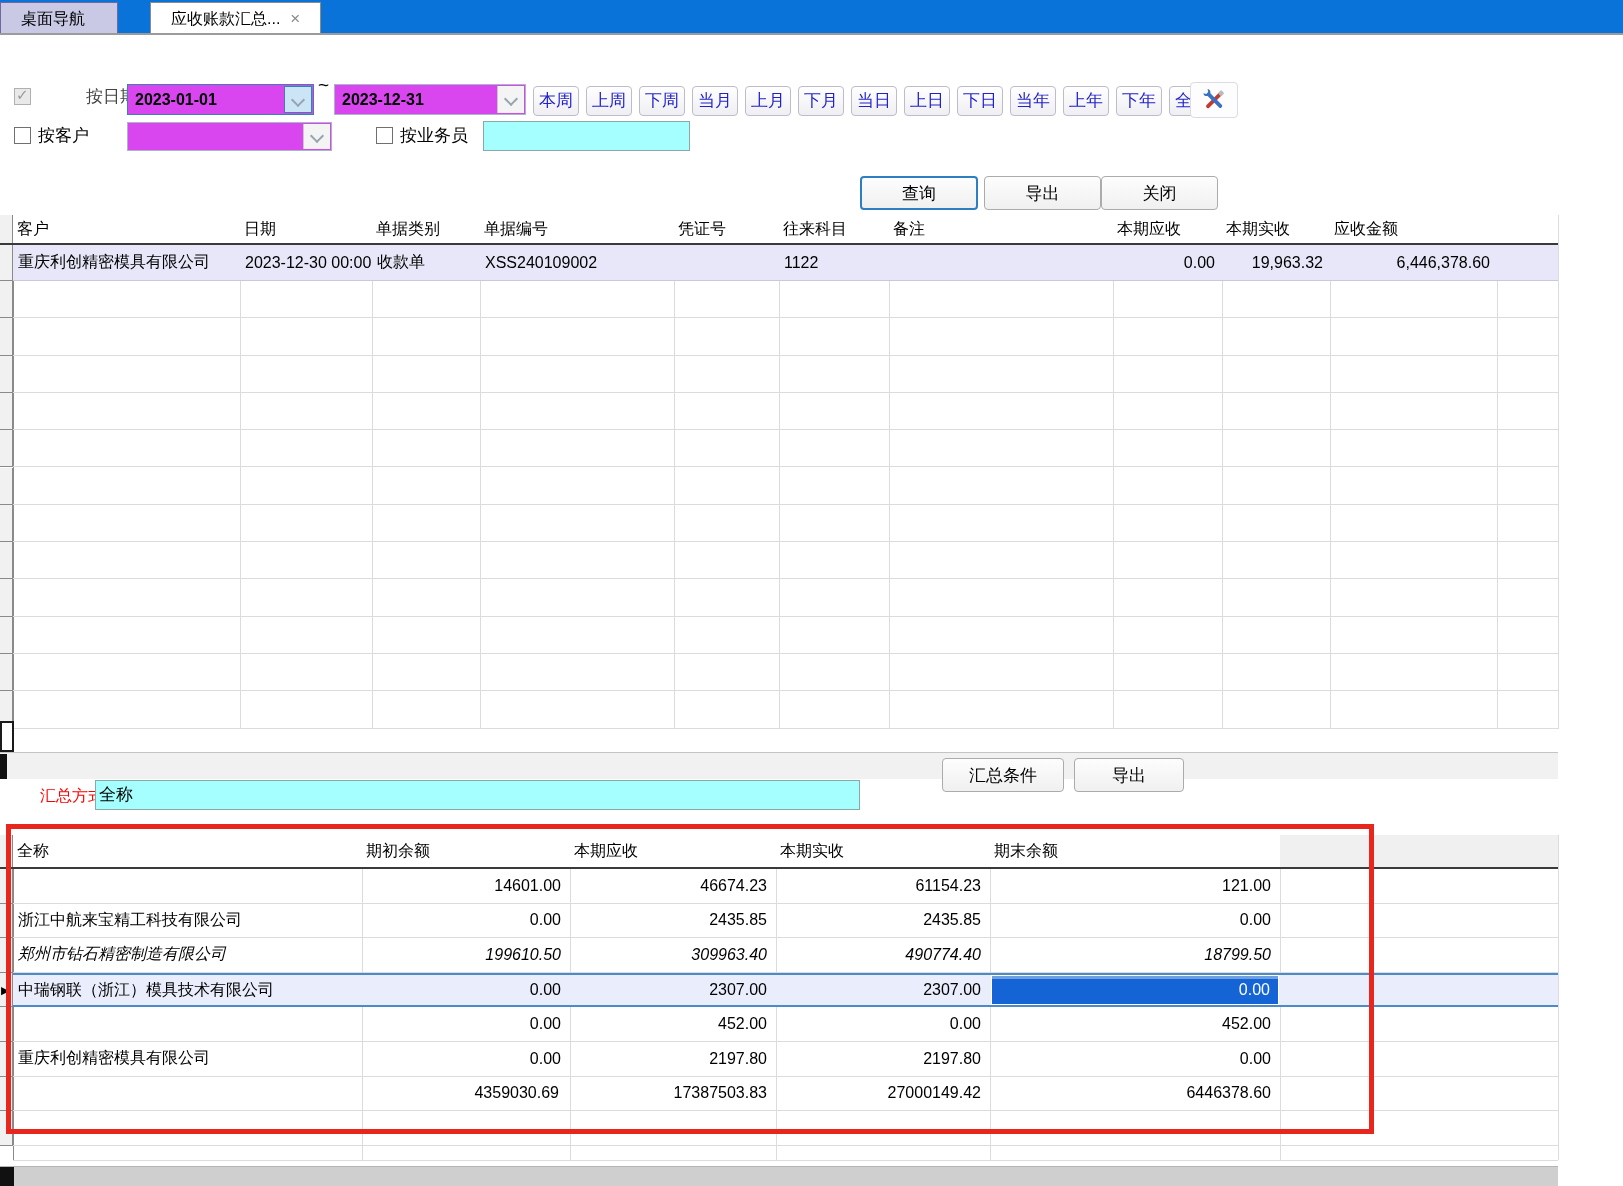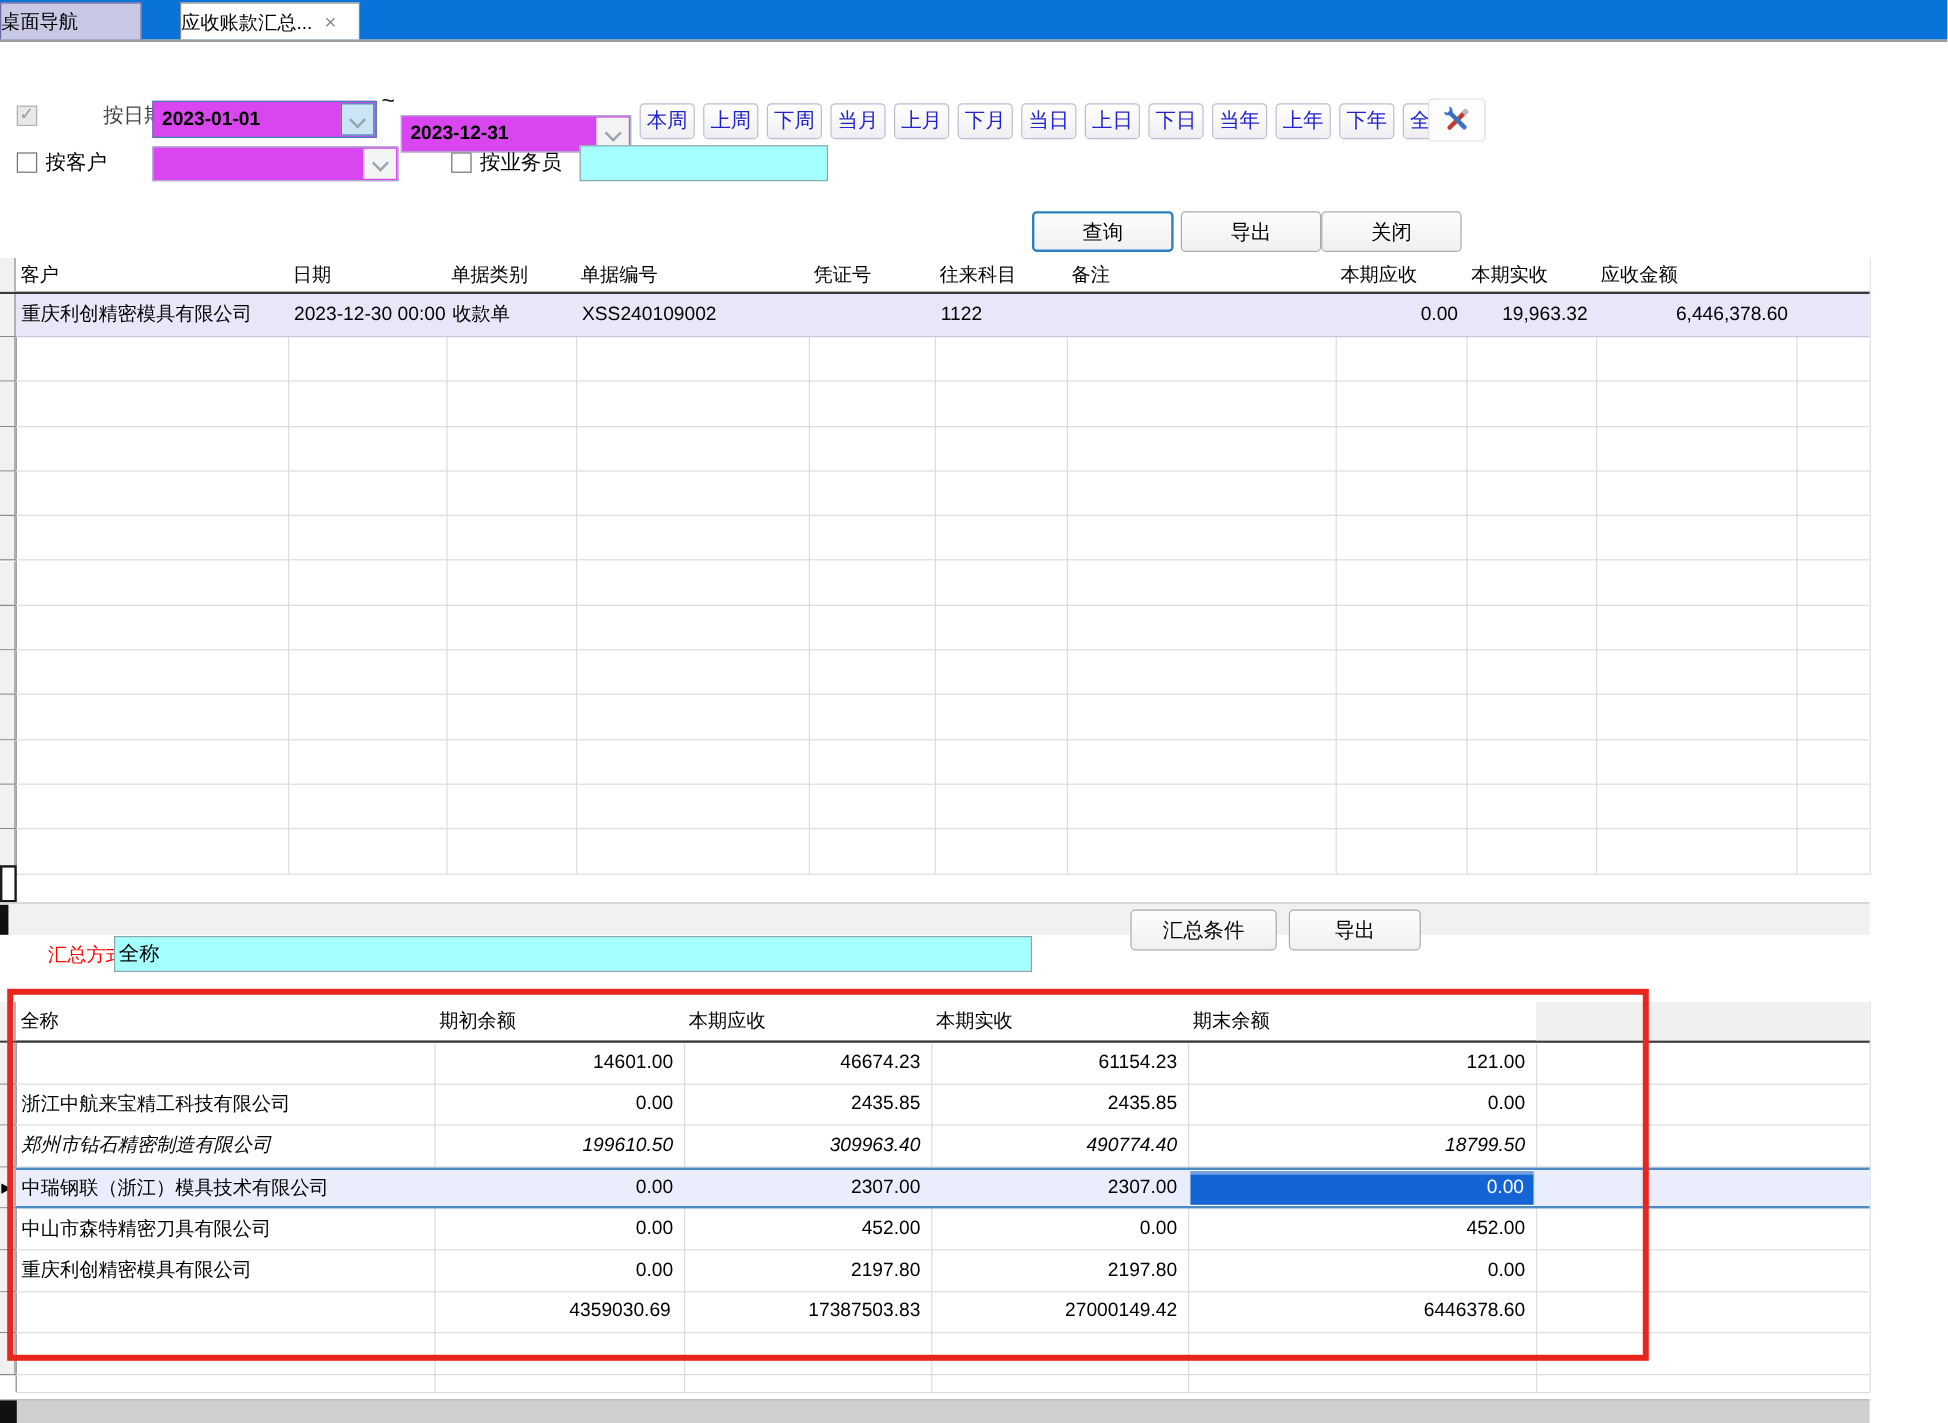--- a/index.html
+++ b/index.html
@@ -5,21 +5,21 @@
   html,body{margin:0;padding:0;}
   body{
     width:1623px;height:1186px;position:relative;background:#ffffff;overflow:hidden;
     font-family:"Liberation Sans","DejaVu Sans",sans-serif;color:#000;
     -webkit-font-smoothing:antialiased;
   }
   .abs{position:absolute;}
   
   .tabbar{left:0;top:0;width:1623px;height:33px;background:#0a73da;}
   .tabbar::after{content:"";position:absolute;left:0;top:33px;width:1623px;height:2px;background:#9b9b9b;}
-  .tab{position:absolute;top:2px;height:31px;line-height:31px;font-size:16px;padding:0 0;box-sizing:border-box;cursor:default;}
+  .tab{position:absolute;top:2px;height:31px;line-height:31px;font-size:16px;padding:0 20px;box-sizing:border-box;cursor:default;}
   .tab.inactive{left:0;width:118px;background:#c9c9e6;border:1px solid #6a6aa0;border-bottom:none;}
   .tab.active{left:150px;min-width:150px;background:#ffffff;border:1px solid #8a8a8a;border-bottom:none;}
   .tab .close{margin-left:10px;color:#8a8a8a;font-size:17px;}
   
   .cb{position:absolute;width:17px;height:17px;background:#fff;border:1px solid #707070;box-sizing:border-box;}
   .cb.disabled-checked{background:#e9e9e9;border-color:#b0b0b0;}
   .cb .check{position:absolute;left:1px;top:-3px;font-size:15px;color:#9a9a9a;}
   .flabel{position:absolute;font-size:17px;height:22px;line-height:22px;}
   .combo{position:absolute;background:#d946ef;border:1px solid #a7b7c7;box-sizing:border-box;}
   .combo.focused{border-color:#3c7fb1;}
@@ -76,21 +76,21 @@
 </div>
 <div class="flabel" style="left:38px;top:86px;color:#444;margin-left:48px;">按日期</div>
 
 <div class="combo focused" style="left:127px;top:84px;width:187px;height:31px;">
   <span class="val">2023-01-01</span>
   <span class="drop">
       <span class="chev"></span>
     </span>
 </div>
 <div class="tilde" style="left:318px;top:74px;">~</div>
-<div class="combo" style="left:334px;top:84px;width:192px;height:31px;margin-top:12px;">
+<div class="combo" style="left:334px;top:84px;width:192px;height:31px;">
   <span class="val">2023-12-31</span>
   <span class="drop">
       <span class="chev"></span>
     </span>
 </div>
 
 <div class="quickrow">
     <button class="qbtn">本周</button>
     <button class="qbtn">上周</button>
     <button class="qbtn">下周</button>
@@ -246,21 +246,20 @@
       <div class="cell num" style="left: 978px; width: 288px; padding: 0px 8px 0px 4px;">18799.50</div>
     </div>
     <div class="grow selrow" style="top: 137.8px; height: 34.6px;">
       <div class="cell" style="left: 1px; width: 347px; padding: 0px 8px 0px 4px;">中瑞钢联（浙江）模具技术有限公司</div>
       <div class="cell num" style="left: 350px; width: 206px; padding: 0px 8px 0px 4px;">0.00</div>
       <div class="cell num" style="left: 558px; width: 204px; padding: 0px 8px 0px 4px;">2307.00</div>
       <div class="cell num" style="left: 764px; width: 212px; padding: 0px 8px 0px 4px;">2307.00</div>
       <div class="cell num selcell" style="left: 978px; width: 288px; padding: 0px 8px 0px 4px;">0.00</div>
     </div>
     <div class="grow" style="top: 172.4px; height: 34.6px;">
-      <div class="cell" style="left: 1px; width: 347px; padding: 0px 8px 0px 4px;">中山市森特精密刀具有限公司</div>
       <div class="cell num" style="left: 350px; width: 206px; padding: 0px 8px 0px 4px;">0.00</div>
       <div class="cell num" style="left: 558px; width: 204px; padding: 0px 8px 0px 4px;">452.00</div>
       <div class="cell num" style="left: 764px; width: 212px; padding: 0px 8px 0px 4px;">0.00</div>
       <div class="cell num" style="left: 978px; width: 288px; padding: 0px 8px 0px 4px;">452.00</div>
     </div>
     <div class="grow" style="top: 207px; height: 34.6px;">
       <div class="cell" style="left: 1px; width: 347px; padding: 0px 8px 0px 4px;">重庆利创精密模具有限公司</div>
       <div class="cell num" style="left: 350px; width: 206px; padding: 0px 8px 0px 4px;">0.00</div>
       <div class="cell num" style="left: 558px; width: 204px; padding: 0px 8px 0px 4px;">2197.80</div>
       <div class="cell num" style="left: 764px; width: 212px; padding: 0px 8px 0px 4px;">2197.80</div>

